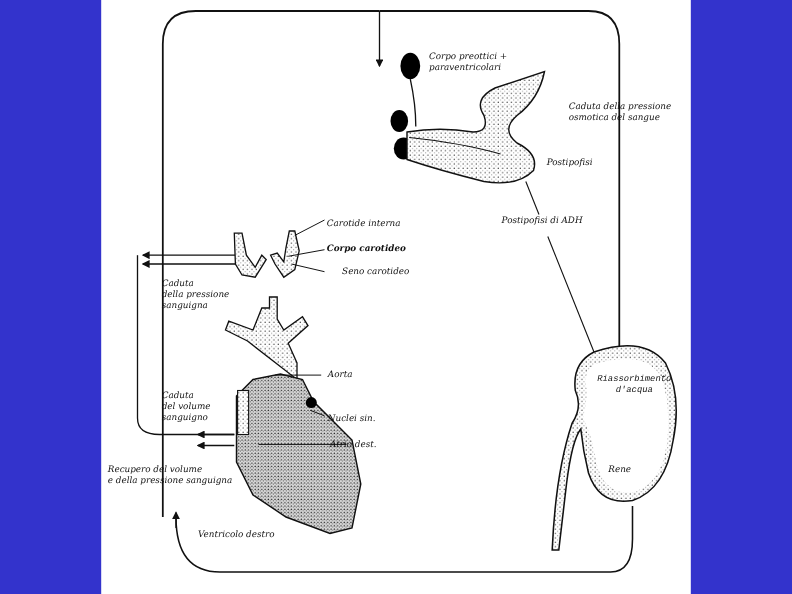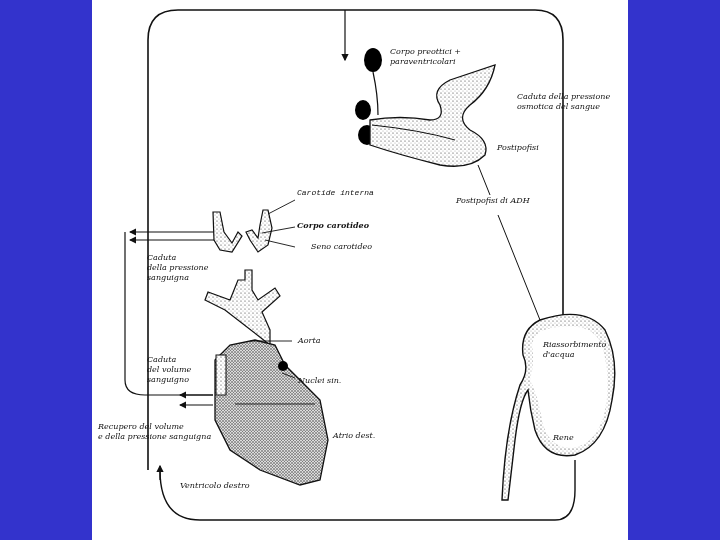--- a/index.html
+++ b/index.html
@@ -72,30 +72,30 @@
   <path d="M540,320 Q585,305 605,330 Q620,360 612,400 Q605,445 575,455 Q545,460 535,430 Q530,410 528,390 Q520,400 515,440 L508,500 L502,500 Q505,430 520,385 Q530,370 523,355 Q520,330 540,320 Z" fill="url(#stipple)" stroke="#111" stroke-width="1.4"></path>
   <path d="M544,330 Q590,318 602,345 Q612,380 604,415 Q595,445 572,448 Q548,448 542,420 Q538,395 530,380 Q535,362 532,345 Q534,333 544,330 Z" fill="#fff" stroke="none"></path>
 </svg>
 
 <div class="lbl" style="left:390px;top:47px;">Corpo preottici +
 paraventricolari</div>
 <div class="lbl" style="left:517px;top:92px;">Caduta della pressione
 osmotica del sangue</div>
 <div class="lbl" style="left:497px;top:143px;">Postipofisi</div>
 <div class="lbl" style="left:456px;top:196px;">Postipofisi di ADH</div>
-<div class="lbl" style="left:297px;top:188px;font-family:Liberation Mono, monospace;">Carotide interna</div>
+<div class="lbl" style="left:297px;top:198px;">Carotide interna</div>
 <div class="lbl" style="left:297px;top:220px;font-weight:bold;">Corpo carotideo</div>
 <div class="lbl" style="left:311px;top:242px;">Seno carotideo</div>
 <div class="lbl" style="left:147px;top:253px;">Caduta
 della pressione
 sanguigna</div>
 <div class="lbl" style="left:147px;top:355px;">Caduta
 del volume
 sanguigno</div>
 <div class="lbl" style="left:98px;top:422px;">Recupero del volume
 e della pressione sanguigna</div>
 <div class="lbl" style="left:298px;top:336px;">Aorta</div>
 <div class="lbl" style="left:298px;top:376px;">Nuclei sin.</div>
-<div class="lbl" style="left:333px;top:399px;margin-top:32px;">Atrio dest.</div>
+<div class="lbl" style="left:300px;top:399px;">Atrio dest.</div>
 <div class="lbl" style="left:180px;top:481px;">Ventricolo destro</div>
-<div class="lbl" style="left:543px;top:340px;">Riassorbimento
+<div class="lbl" style="left:543px;top:340px;text-align:center;font-family:Liberation Mono, monospace;">Riassorbimento
 d'acqua</div>
-<div class="lbl" style="left:553px;top:433px;">Rene</div>
+<div class="lbl" style="left:553px;top:422px;">Rene</div>
 
 </body></html>

